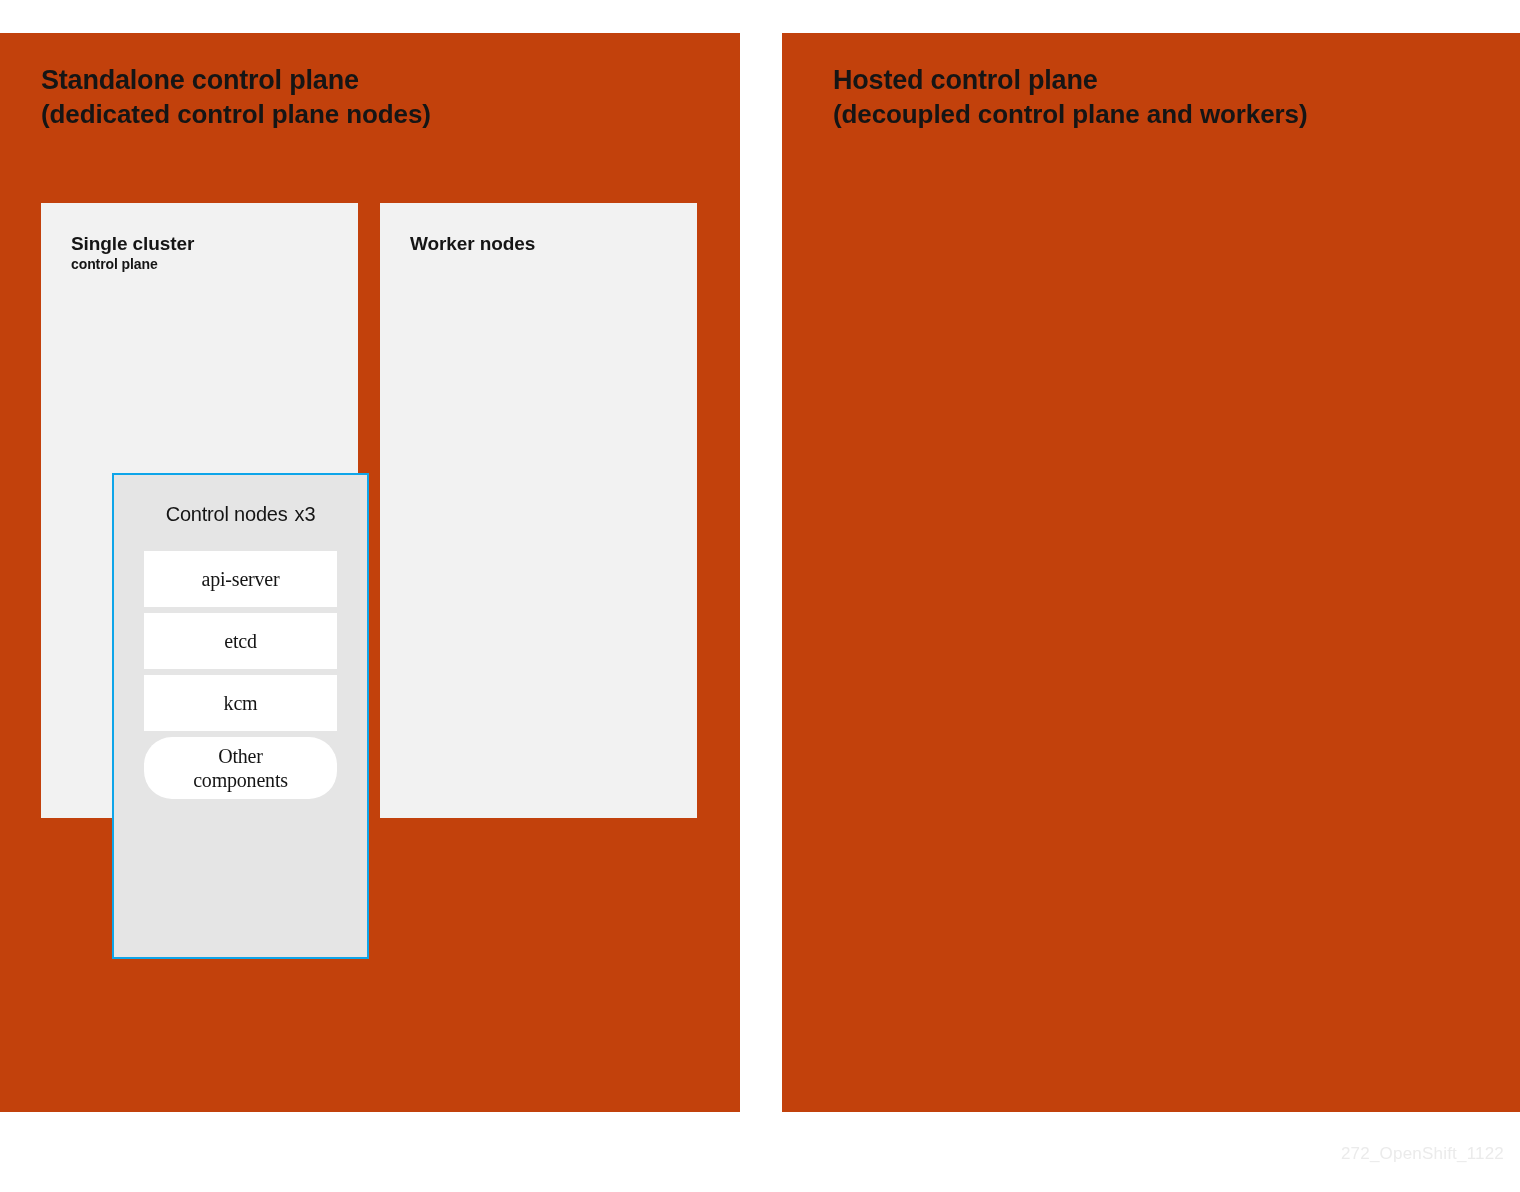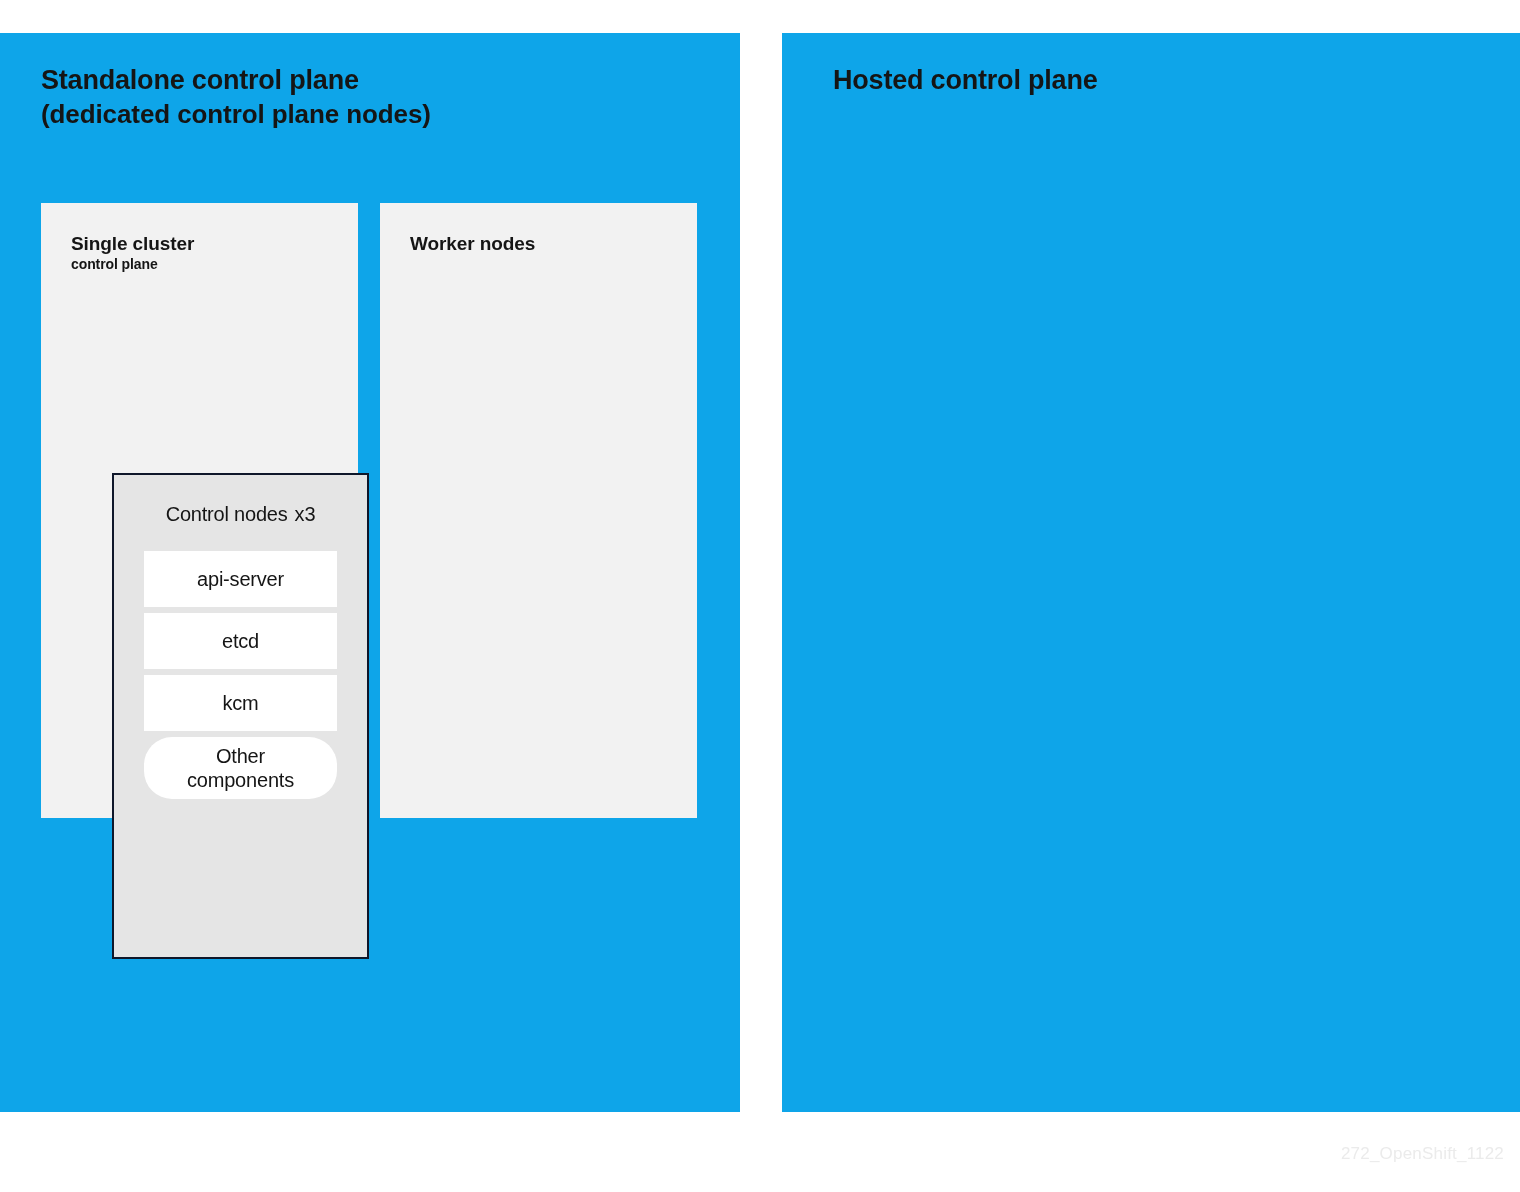--- a/index.html
+++ b/index.html
@@ -7,21 +7,21 @@
     width:1520px;height:1192px;
     background:#ffffff;
     font-family:"Liberation Sans", sans-serif;
     color:#151515;
     overflow:hidden;
     position:relative;
   }
   .canvas{position:absolute;inset:0;}
 
   
-  .panel{position:absolute;background:#0ea5e9;}
+  .panel{position:absolute;background:#c2410c;}
   #panel-left{left:0px;top:33px;width:740px;height:1079px;}
   #panel-right{left:782px;top:33px;width:738px;height:1079px;}
 
   .panel-head{position:absolute;left:41px;top:32px;}
   #panel-right .panel-head{left:41px;margin-left:10px;}
   .panel-title{
     font-size:27px;font-weight:bold;letter-spacing:-0.2px;
     line-height:1.18;color:#151515;white-space:nowrap;
   }
   .panel-sub{
@@ -35,33 +35,33 @@
   #col-worker{left:380px;top:170px;width:317px;height:615px;}
 
   .sub-title{
     position:absolute;left:30px;top:29px;
     font-size:19px;font-weight:bold;line-height:1.28;
     letter-spacing:-0.1px;color:#151515;
   }
   .sub-title .thin{font-weight:normal;font-size:14px;display:block;}
 
   
-  .nodebox{position:absolute;background:#e5e5e5;border:2px solid #0f172a;box-sizing:border-box;}
+  .nodebox{position:absolute;background:#e5e5e5;border:2px solid #0ea5e9;box-sizing:border-box;}
   #node-control{left:71px;top:270px;width:257px;height:486px;}
   #node-worker{left:411px;top:270px;width:257px;height:486px;}
 
   .node-label{
     position:absolute;left:0;right:0;top:28px;
     text-align:center;font-size:20px;font-weight:normal;
     letter-spacing:-0.2px;color:#151515;
   }
   .sp{display:inline-block;width:7px;}
 
   
-  .items{position:absolute;left:30px;right:30px;top:76px;}
+  .items{position:absolute;left:30px;right:30px;top:76px;font-family:Liberation Serif, serif;}
   .item{
     background:#ffffff;margin-bottom:6px;
     display:flex;align-items:center;justify-content:center;
     text-align:center;font-size:20px;letter-spacing:-0.2px;
     color:#151515;line-height:1.2;height:56px;
   }
   .item.tall{height:62px;}
 
   
   #footer{
@@ -118,19 +118,20 @@
           <div class="item tall">CRI-O</div>
         </div>
       </div>
     </div>
   </div>
 
   <div class="panel" id="panel-right">
 
     <div class="panel-head">
       <div class="panel-title">Hosted control plane</div>
+      <div class="panel-sub">(decoupled control plane and workers)</div>
     </div>
 
   </div>
 
   <div id="footer">272_OpenShift_1122</div>
 
 </div>
 
 </body></html>

